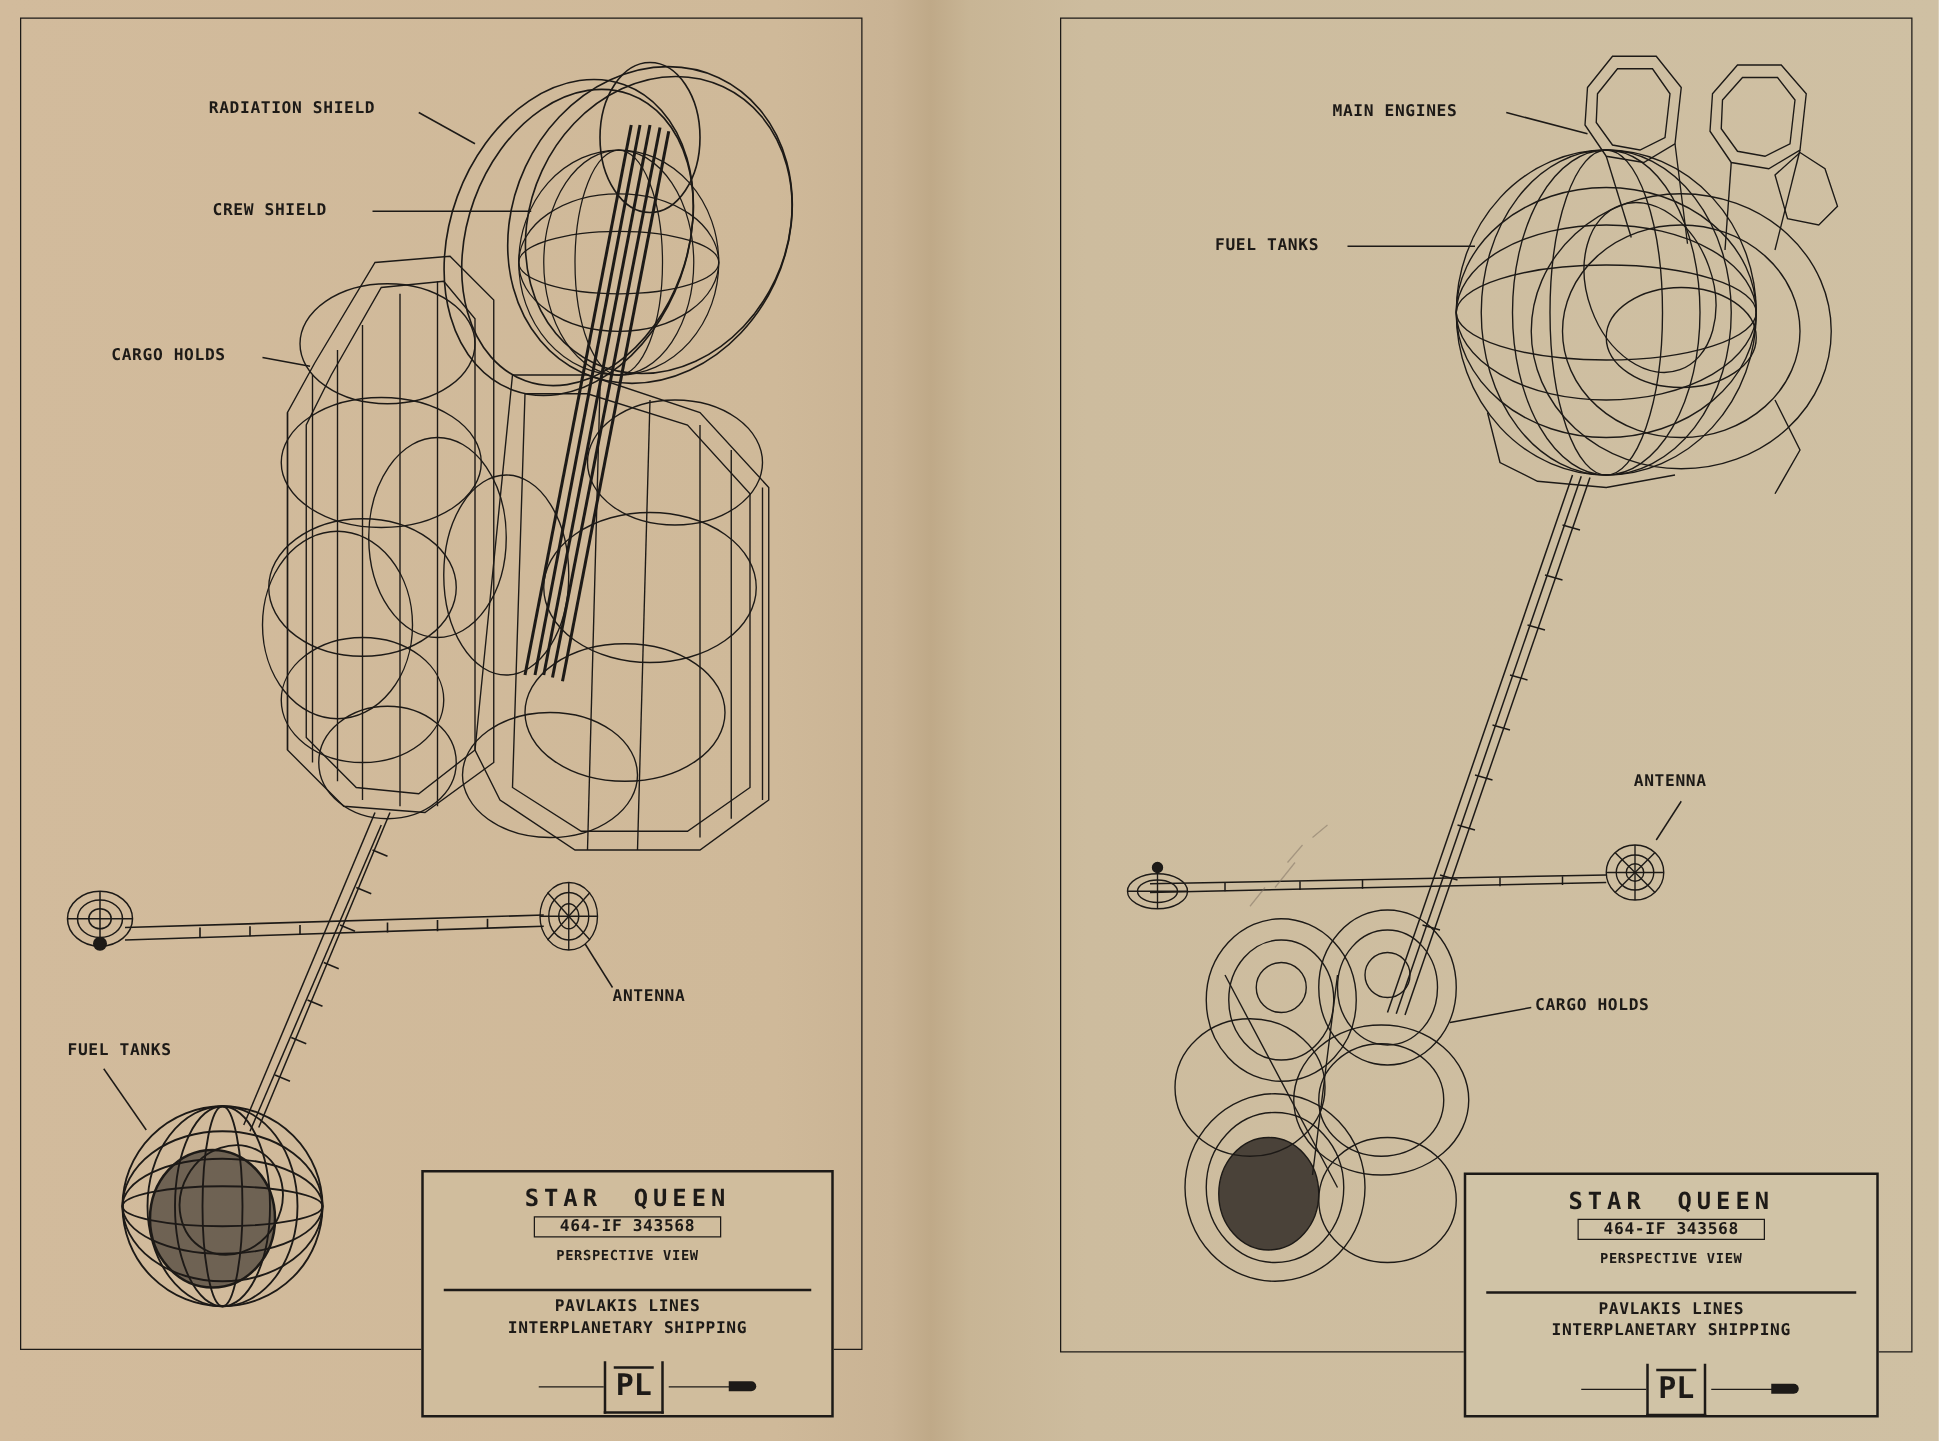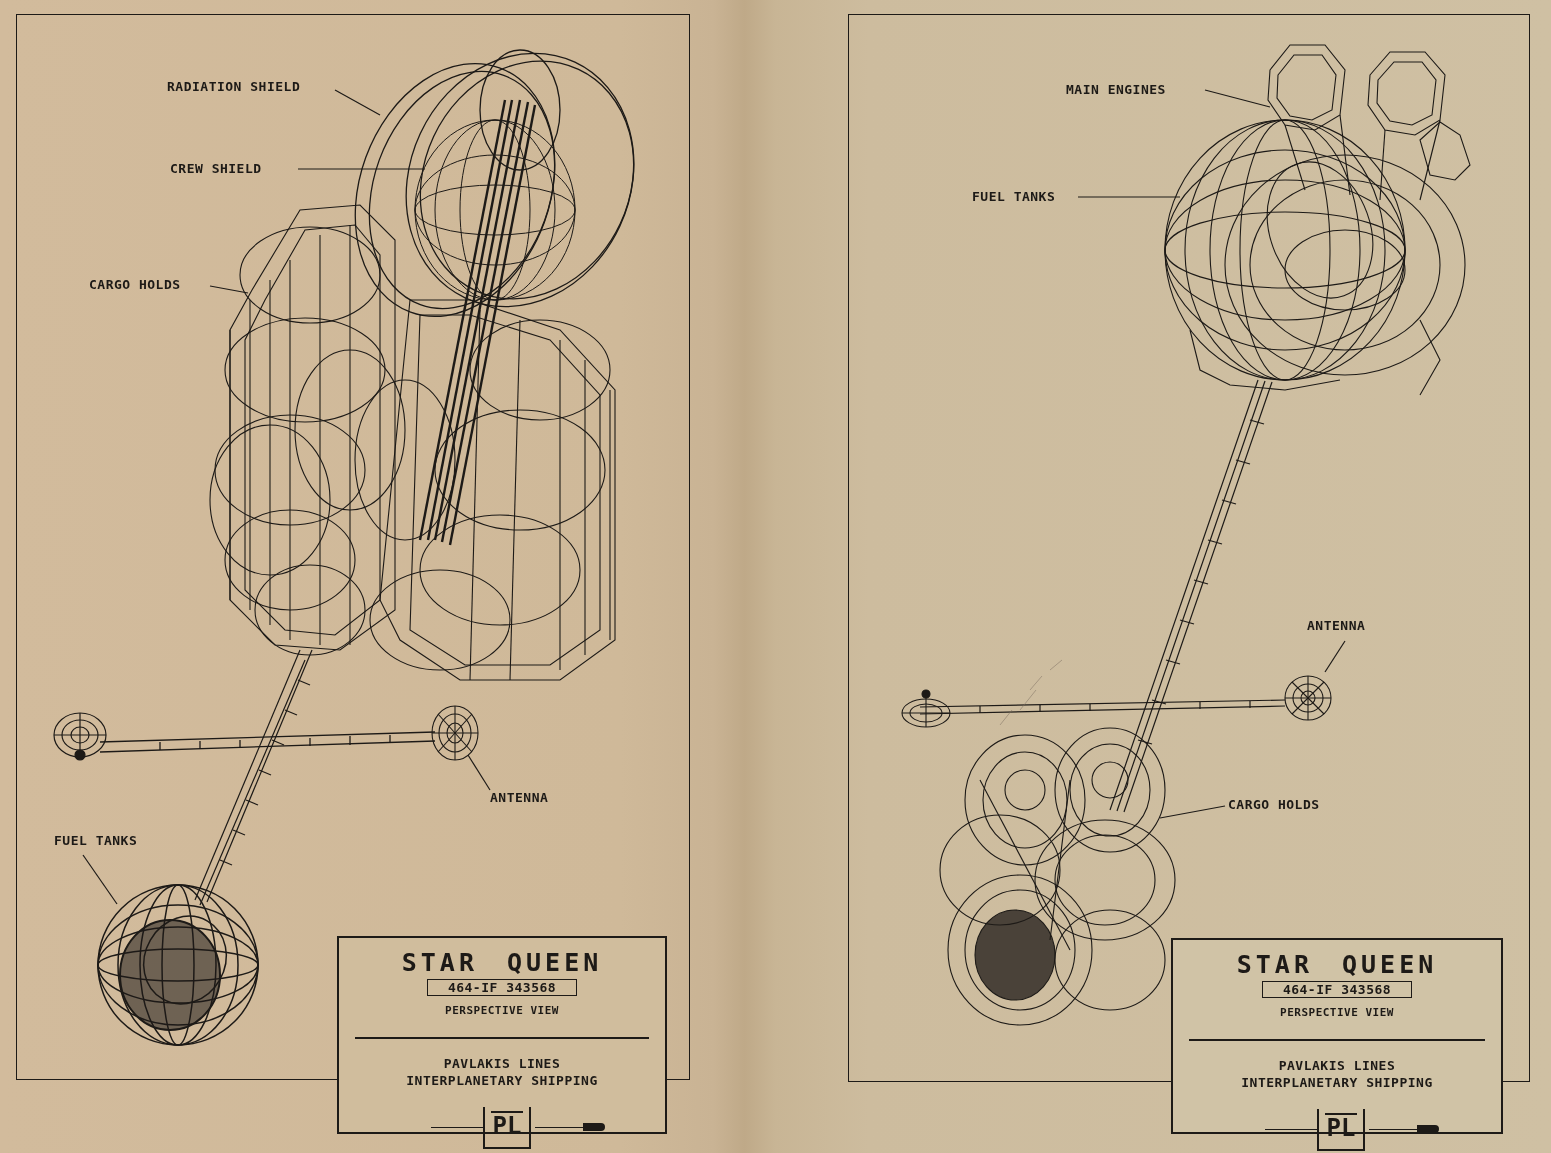--- a/index.html
+++ b/index.html
@@ -20,25 +20,25 @@
     .callout {
       position:absolute; font-family:"DejaVu Sans Mono", monospace; font-weight:bold;
       font-size:13px; color:#1d1a17; letter-spacing:0.5px; white-space:nowrap;
     }
     .titleblock {
       position:absolute; background:#d4c2a2; border:2px solid #1d1a17;
       color:#1d1a17; text-align:center;
     }
     .page-left .titleblock { left:337px; top:936px; width:326px; height:194px; background:#d0bd9d; }
     .page-right .titleblock { left:391px; top:938px; width:328px; height:192px; background:#d0c3a6; }
-    .tb-name { font-family:"DejaVu Sans Mono", monospace; font-weight:bold; font-size:25px; letter-spacing:4px; margin-top:10px; word-spacing:10px; }
+    .tb-name { font-family:"DejaVu Sans Mono", monospace; font-weight:bold; font-size:19px; letter-spacing:4px; margin-top:10px; word-spacing:10px; }
     .tb-reg { display:inline-block; border:1.6px solid #1d1a17; font-family:"DejaVu Sans Mono", monospace; font-weight:bold; font-size:13px; padding:0 20px; margin-top:2px; letter-spacing:0.5px; }
     .tb-view { font-family:"DejaVu Sans Mono", monospace; font-weight:bold; font-size:11px; margin-top:8px; letter-spacing:0.5px; }
     .tb-rule { height:1.5px; background:#1d1a17; margin:20px 16px 0; }
-    .tb-company { font-family:"DejaVu Sans Mono", monospace; font-weight:bold; font-size:13px; margin-top:16px; letter-spacing:0.5px; line-height:17px; }
+    .tb-company { font-family:"DejaVu Sans Mono", monospace; font-weight:bold; font-size:13px; margin-top:4px; letter-spacing:0.5px; line-height:17px; }
     .tb-logo-row { position:relative; height:44px; margin-top:18px; }
     .tb-logo-line-l { position:absolute; left:92px; top:20px; width:52px; height:1.5px; background:#1d1a17; }
     .tb-logo-line-r { position:absolute; left:196px; top:20px; width:50px; height:1.5px; background:#1d1a17; }
     .tb-logo-tip { position:absolute; left:244px; top:16px; width:22px; height:8px; background:#1d1a17; border-radius:0 5px 5px 0; }
     .tb-logo {
       position:absolute; left:144px; top:0; width:44px; height:40px;
       border-left:2px solid #1d1a17; border-right:2px solid #1d1a17; border-bottom:2px solid #1d1a17;
       font-family:"DejaVu Sans Mono", monospace; font-weight:bold; font-size:24px; line-height:38px;
     }
     .tb-logo::before { content:""; position:absolute; left:6px; top:4px; width:32px; height:2px; background:#1d1a17; }

